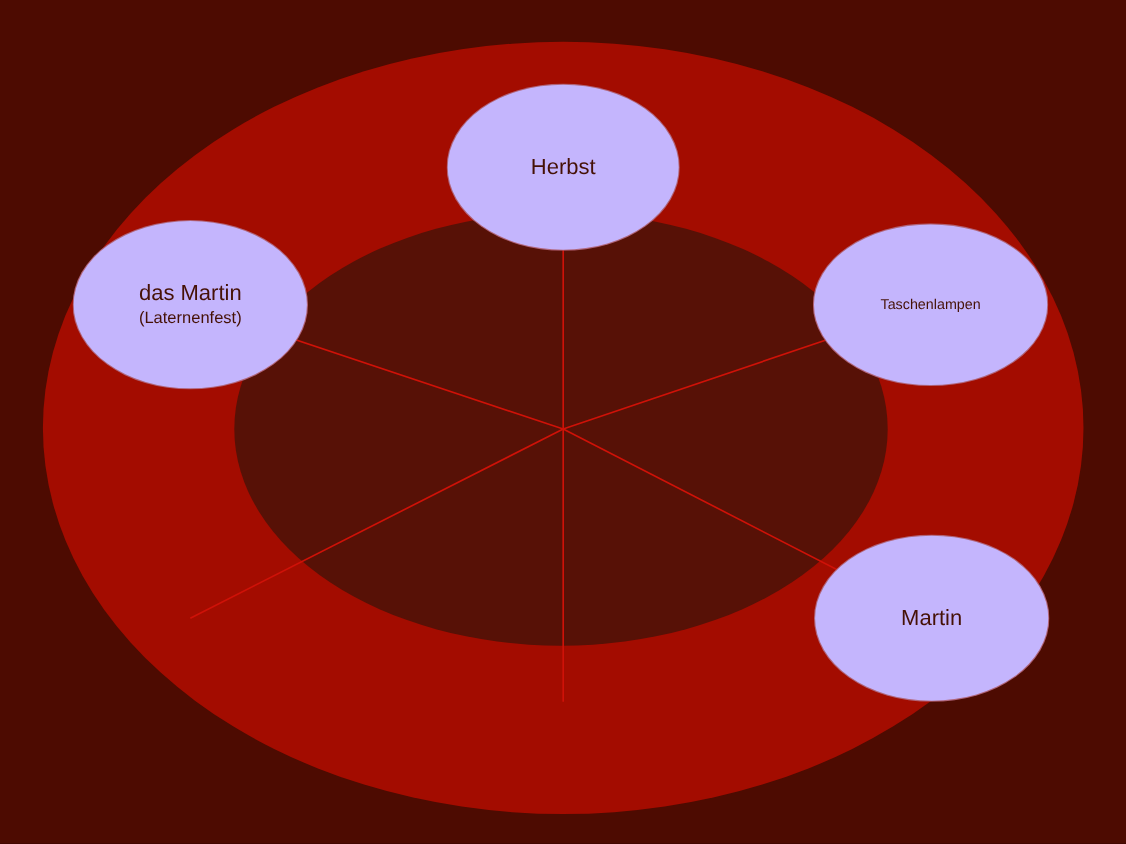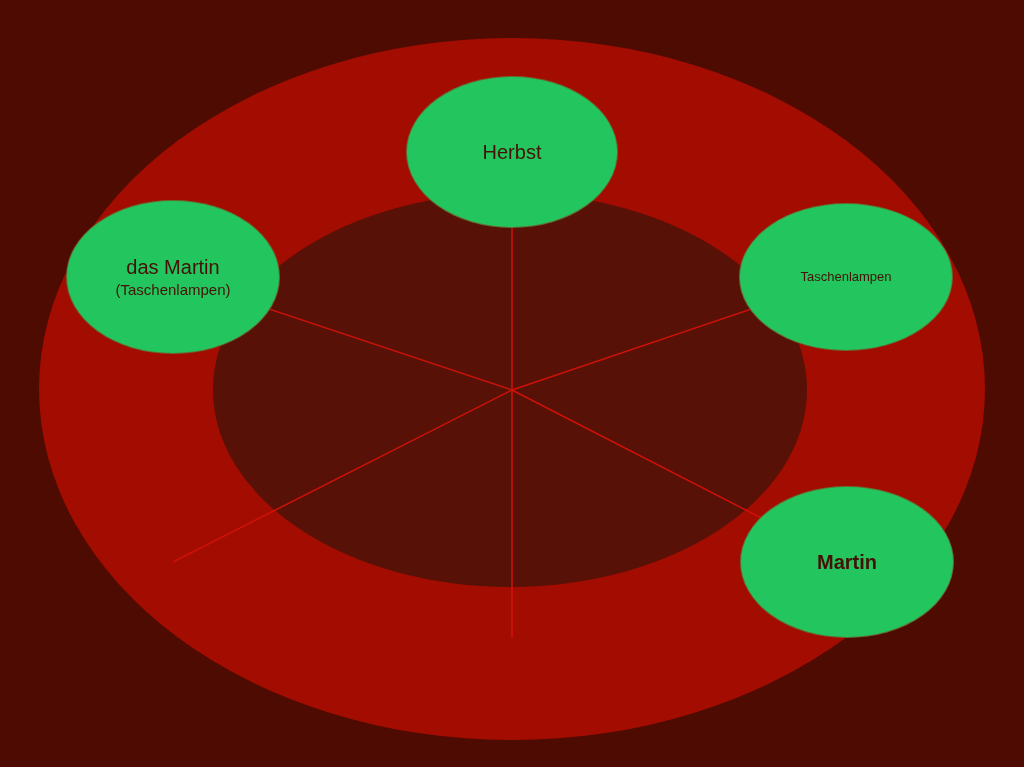--- a/index.html
+++ b/index.html
@@ -43,21 +43,21 @@
     left: 0;
     top: 0;
     width: 1024px;
     height: 767px;
     pointer-events: none;
   }
 
   .node {
     position: absolute;
     border-radius: 50%;
-    background: #22c55e;
+    background: #c4b5fd;
     border: 1px solid rgba(160, 35, 15, 0.55);
     box-sizing: border-box;
     display: flex;
     flex-direction: column;
     align-items: center;
     justify-content: center;
     text-align: left;
     color: #451106;
   }
 
@@ -112,21 +112,20 @@
     top: 486px;
     width: 214px;
     height: 152px;
   }
 
   .node-martin {
     left: 740px;
     top: 486px;
     width: 214px;
     height: 152px;
-    font-weight: bold;
   }
 
   .node-kinder {
     left: 406px;
     top: 562px;
     width: 212px;
     height: 152px;
   }
 </style>
 </head>
@@ -145,21 +144,21 @@
     <line x1="512" y1="390" x2="847" y2="562" stroke="#cf1208" stroke-width="1.5"></line>
     <line x1="512" y1="390" x2="512" y2="638" stroke="#cf1208" stroke-width="1.5"></line>
   </svg>
 
   <div class="node node-herbst">
     <span class="label">Herbst</span>
   </div>
 
   <div class="node node-das-feuer">
     <span class="label">das Martin</span>
-    <span class="sublabel">(Taschenlampen)</span>
+    <span class="sublabel">(Laternenfest)</span>
   </div>
 
   <div class="node node-taschenlampen">
     <span class="label">Taschenlampen</span>
   </div>
 
 
   <div class="node node-martin">
     <span class="label">Martin</span>
   </div>

